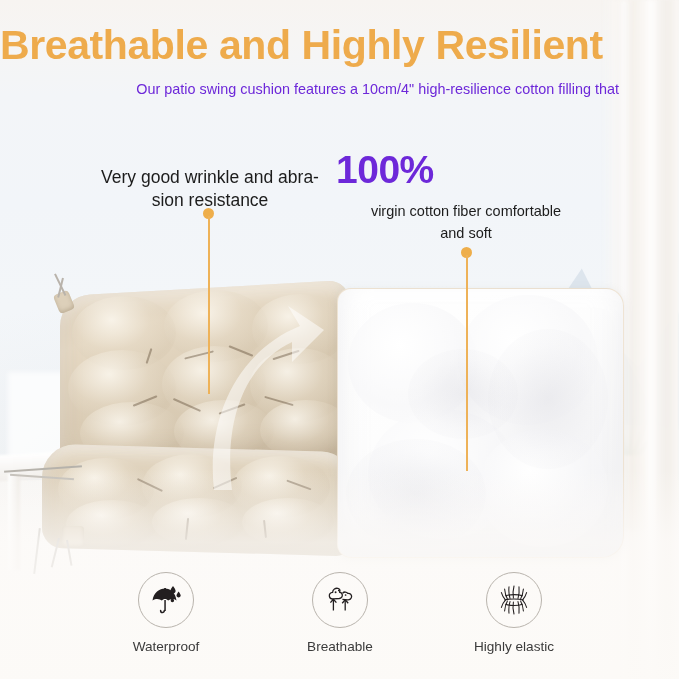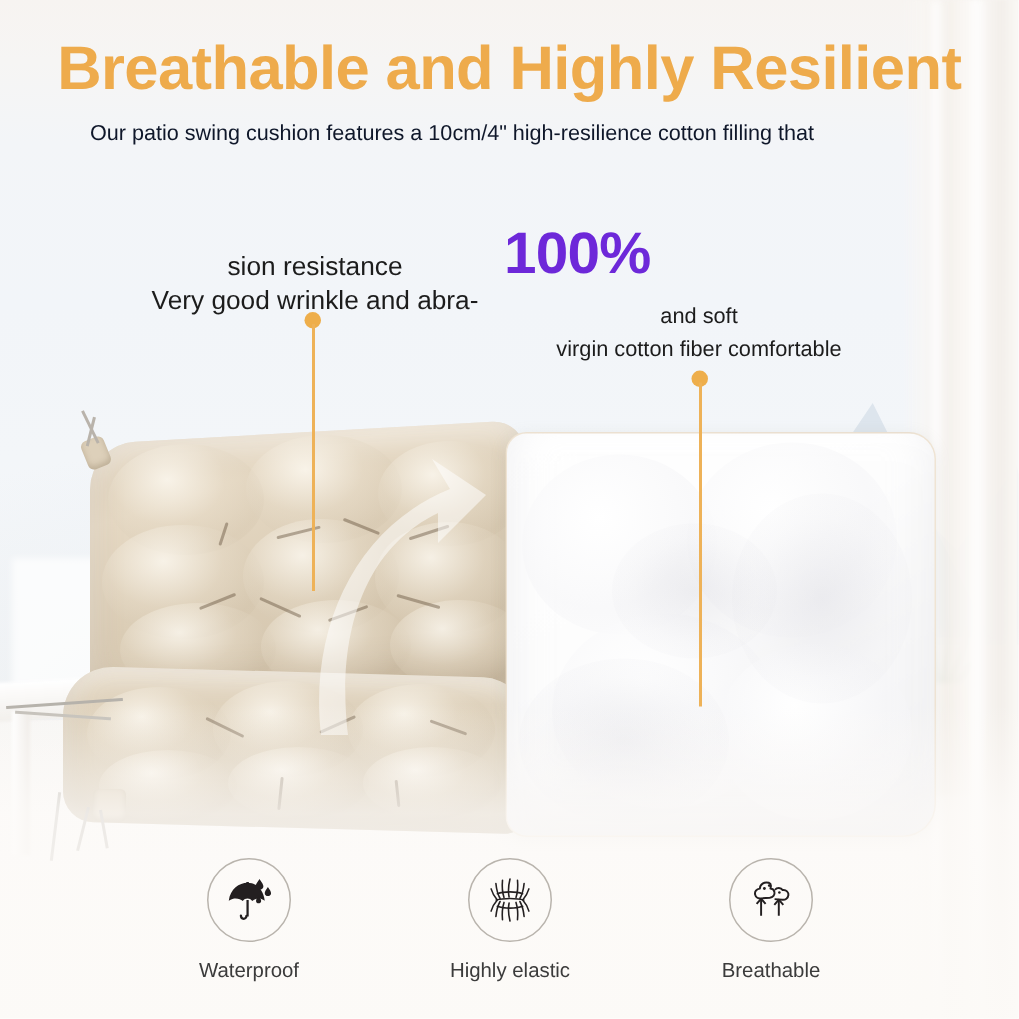--- a/index.html
+++ b/index.html
@@ -149,36 +149,35 @@
       rgba(255,255,255,0) 0%,
       rgba(253,251,249,0.75) 35%,
       rgba(252,250,247,0.96) 100%);
   }
 
   
   .headline {
     position: absolute;
     left: 0; right: 0;
     top: 22px;
-    text-align: center;
     font-size: 41px;
     font-weight: bold;
     letter-spacing: -0.4px;
     color: #eeab4c;
     white-space: nowrap;
   }
   .subhead {
     position: absolute;
     left: 60px;
     right: 60px;
     top: 76px;
-    text-align: left;
+    text-align: right;
     font-size: 14.4px;
     line-height: 27px;
-    color: #0f172a;
+    color: #6d28d9;
   }
 
   
   .callout-left {
     position: absolute;
     left: 60px;
     top: 166px;
     width: 300px;
     text-align: center;
     font-size: 17.5px;
@@ -447,78 +446,49 @@
 
   <div class="floor-glow"></div>
 
   <div class="headline">Breathable and Highly Resilient</div>
 
   <div class="subhead">
     <div>Our patio swing cushion features a 10cm/4" high-resilience cotton filling that</div>
   </div>
 
   <div class="callout-left">
+    <div>Very good wrinkle and abra-</div>
     <div>sion resistance</div>
-    <div>Very good wrinkle and abra-</div>
   </div>
   <div class="pointer-dot" style="left:203px; top:208px;"></div>
   <div class="pointer" style="left:207.5px; top:216px; height:178px;"></div>
 
   <div class="callout-right-pct">100%</div>
   <div class="callout-right-txt">
+    <div>virgin cotton fiber comfortable</div>
     <div>and soft</div>
-    <div>virgin cotton fiber comfortable</div>
   </div>
   <div class="pointer-dot" style="left:461px; top:247px;"></div>
   <div class="pointer" style="left:465.5px; top:255px; height:216px;"></div>
 
   <div class="features">
 
     <div class="feature">
       <div class="feature-circle">
         <svg width="34" height="34" viewBox="0 0 34 34">
           <path d="M3.5 17.5 C 4.5 9.5, 10.5 5.5, 16 5.5 C 21.5 5.5, 26.5 9.5, 27.5 17.5 C 23.5 14.8, 21 16.6, 19.2 17.6 C 17.6 15.4, 14.4 15.4, 12.8 17.6 C 11 16.6, 8 14.8, 3.5 17.5 Z" fill="#231f20"></path>
           <rect x="15.2" y="5" width="1.7" height="3" fill="#231f20"></rect>
           <rect x="15.3" y="17" width="1.5" height="11" fill="#231f20"></rect>
           <path d="M15.3 27.5 C 15.3 30.2, 11.6 30.2, 11.6 27.4" stroke="#231f20" stroke-width="1.5" fill="none" stroke-linecap="round"></path>
           <path d="M24 3 C 25.6 5.4, 26.6 6.6, 26.6 7.9 C 26.6 9.3, 25.5 10.2, 24 10.2 C 22.5 10.2, 21.4 9.3, 21.4 7.9 C 21.4 6.6, 22.4 5.4, 24 3 Z" fill="#231f20"></path>
           <path d="M29.6 8.4 C 30.9 10.4, 31.7 11.4, 31.7 12.5 C 31.7 13.6, 30.8 14.4, 29.6 14.4 C 28.4 14.4, 27.5 13.6, 27.5 12.5 C 27.5 11.4, 28.3 10.4, 29.6 8.4 Z" fill="#231f20"></path>
           <path d="M23.4 14.2 C 24.5 15.9, 25.1 16.7, 25.1 17.6 C 25.1 18.5, 24.3 19.2, 23.4 19.2 C 22.4 19.2, 21.7 18.5, 21.7 17.6 C 21.7 16.7, 22.3 15.9, 23.4 14.2 Z" fill="#231f20"></path>
         </svg>
       </div>
       <div class="feature-label">Waterproof</div>
-    </div>
-
-    <div class="feature">
-      <div class="feature-circle">
-        <svg width="36" height="36" viewBox="0 0 36 36">
-          <g fill="none" stroke="#231f20" stroke-width="1.05" stroke-linecap="round">
-            <path d="M18 4 C 17 8, 16.6 12, 17.4 16"></path>
-            <path d="M13 4.8 C 12.6 9, 12.8 12.6, 14 16.4"></path>
-            <path d="M23 4.8 C 23.4 9, 23.2 12.6, 22 16.4"></path>
-            <path d="M8.6 7 C 9 11, 9.6 13.8, 11.4 17"></path>
-            <path d="M27.4 7 C 27 11, 26.4 13.8, 24.6 17"></path>
-            <path d="M5.4 10.6 C 6.4 14, 7.6 15.8, 9.4 17.8"></path>
-            <path d="M30.6 10.6 C 29.6 14, 28.4 15.8, 26.6 17.8"></path>
-
-            <path d="M18 32 C 17 28, 16.6 24, 17.4 20"></path>
-            <path d="M13 31.2 C 12.6 27, 12.8 23.4, 14 19.6"></path>
-            <path d="M23 31.2 C 23.4 27, 23.2 23.4, 22 19.6"></path>
-            <path d="M8.6 29 C 9 25, 9.6 22.2, 11.4 19"></path>
-            <path d="M27.4 29 C 27 25, 26.4 22.2, 24.6 19"></path>
-            <path d="M5.4 25.4 C 6.4 22, 7.6 20.2, 9.4 18.2"></path>
-            <path d="M30.6 25.4 C 29.6 22, 28.4 20.2, 26.6 18.2"></path>
-
-            <path d="M9.6 13.8 C 13.8 12.2, 22.2 12.2, 26.4 13.8"></path>
-            <path d="M8.8 18 C 13.6 16.6, 22.4 16.6, 27.2 18"></path>
-            <path d="M9.6 22.2 C 13.8 23.8, 22.2 23.8, 26.4 22.2"></path>
-          </g>
-        </svg>
-      </div>
-      <div class="feature-label">Highly elastic</div>
     </div>
 
     <div class="feature">
       <div class="feature-circle">
         <svg width="34" height="34" viewBox="0 0 34 34">
           <g fill="none" stroke="#231f20" stroke-width="1.3" stroke-linejoin="round">
             <path d="M15.5 5.5 C 12.4 4.6, 9.6 6.6, 9.6 9.4 C 7.2 9.6, 6 11.4, 6.4 13.3 C 6.8 15.2, 8.6 16.2, 10.6 15.9 L 16.2 15.5 C 18.3 15.3, 19.6 13.7, 19.3 11.8 C 19.1 10.3, 18 9.4, 16.6 9.3 C 17.2 7.6, 16.8 6, 15.5 5.5 Z"></path>
             <path d="M19.6 10.2 C 21 8.6, 23.6 8.6, 24.8 10.4 C 27.2 10.1, 28.8 11.8, 28.6 13.8 C 28.4 15.8, 26.6 17, 24.6 16.8 L 19.4 16.4"></path>
             <path d="M10.4 16.2 L 10.4 27.5"></path>
             <path d="M7.4 19.6 L 10.4 16.2 L 13.4 19.6"></path>
@@ -526,15 +496,44 @@
             <path d="M19.2 20.2 L 22.2 16.8 L 25.2 20.2"></path>
           </g>
           <circle cx="12.6" cy="9.3" r="0.95" fill="#231f20"></circle>
           <circle cx="15.8" cy="7.4" r="0.85" fill="#231f20"></circle>
           <circle cx="22.6" cy="12" r="0.85" fill="#231f20"></circle>
         </svg>
       </div>
       <div class="feature-label">Breathable</div>
     </div>
 
+    <div class="feature">
+      <div class="feature-circle">
+        <svg width="36" height="36" viewBox="0 0 36 36">
+          <g fill="none" stroke="#231f20" stroke-width="1.05" stroke-linecap="round">
+            <path d="M18 4 C 17 8, 16.6 12, 17.4 16"></path>
+            <path d="M13 4.8 C 12.6 9, 12.8 12.6, 14 16.4"></path>
+            <path d="M23 4.8 C 23.4 9, 23.2 12.6, 22 16.4"></path>
+            <path d="M8.6 7 C 9 11, 9.6 13.8, 11.4 17"></path>
+            <path d="M27.4 7 C 27 11, 26.4 13.8, 24.6 17"></path>
+            <path d="M5.4 10.6 C 6.4 14, 7.6 15.8, 9.4 17.8"></path>
+            <path d="M30.6 10.6 C 29.6 14, 28.4 15.8, 26.6 17.8"></path>
+
+            <path d="M18 32 C 17 28, 16.6 24, 17.4 20"></path>
+            <path d="M13 31.2 C 12.6 27, 12.8 23.4, 14 19.6"></path>
+            <path d="M23 31.2 C 23.4 27, 23.2 23.4, 22 19.6"></path>
+            <path d="M8.6 29 C 9 25, 9.6 22.2, 11.4 19"></path>
+            <path d="M27.4 29 C 27 25, 26.4 22.2, 24.6 19"></path>
+            <path d="M5.4 25.4 C 6.4 22, 7.6 20.2, 9.4 18.2"></path>
+            <path d="M30.6 25.4 C 29.6 22, 28.4 20.2, 26.6 18.2"></path>
+
+            <path d="M9.6 13.8 C 13.8 12.2, 22.2 12.2, 26.4 13.8"></path>
+            <path d="M8.8 18 C 13.6 16.6, 22.4 16.6, 27.2 18"></path>
+            <path d="M9.6 22.2 C 13.8 23.8, 22.2 23.8, 26.4 22.2"></path>
+          </g>
+        </svg>
+      </div>
+      <div class="feature-label">Highly elastic</div>
+    </div>
+
 
   </div>
 </div>
 
 </body></html>

